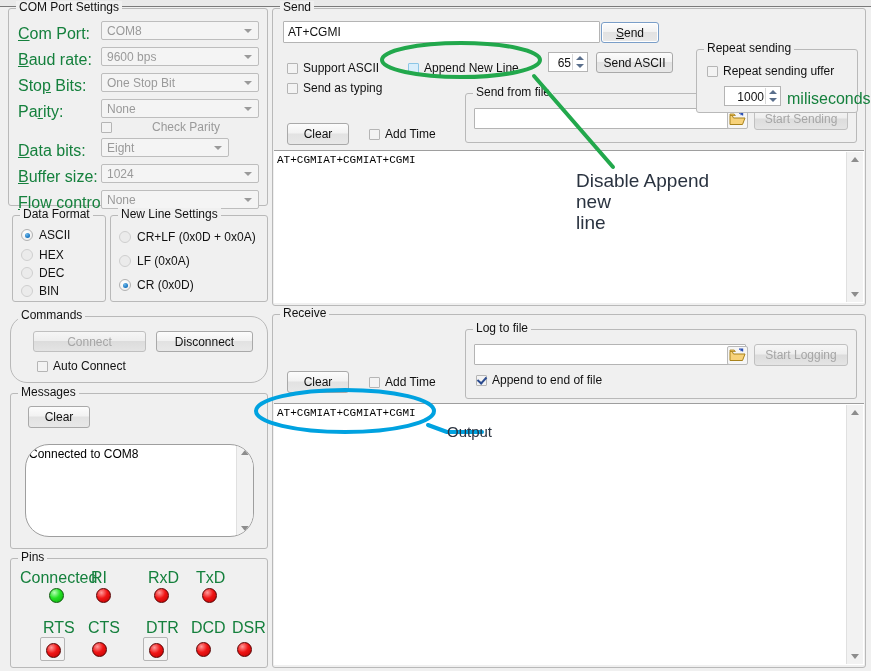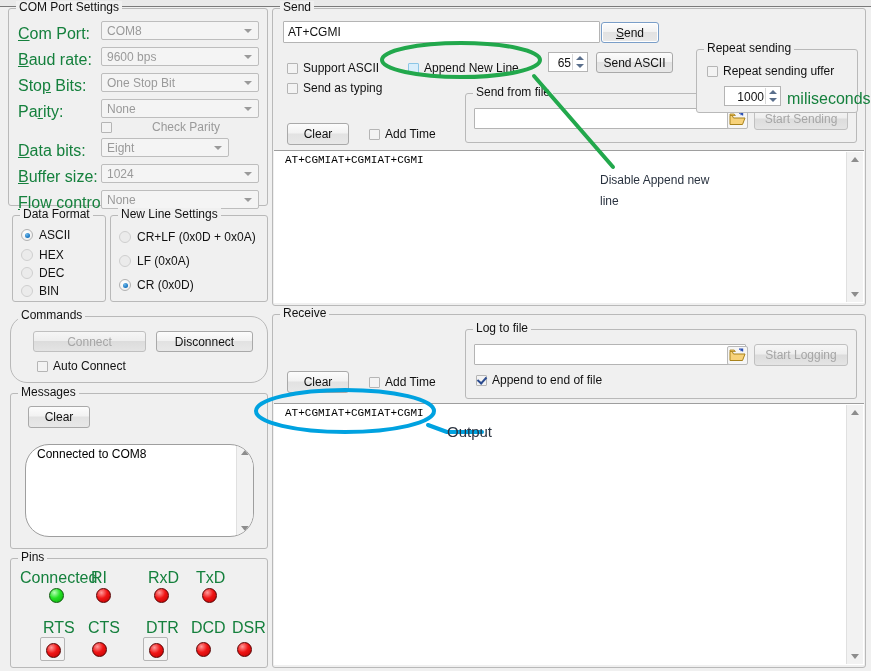--- a/index.html
+++ b/index.html
@@ -91,21 +91,21 @@
   .spin{position:absolute;height:20px;border:1px solid #b4b4b4;background:#fff;box-sizing:border-box;}
   .spin .sv{position:absolute;right:16px;top:3px;font-size:12px;color:#111;}
   .spin .sbtns{position:absolute;right:1px;top:1px;width:13px;height:16px;border-left:1px solid #d8d8d8;}
   .spin .up,.spin .dn{position:absolute;left:3px;width:0;height:0;
     border-left:4px solid transparent;border-right:4px solid transparent;}
   .spin .up{top:2px;border-bottom:4px solid #5a6f8c;}
   .spin .dn{bottom:2px;border-top:4px solid #5a6f8c;}
 
   
   .ta{position:absolute;background:#fff;border:1px solid #9e9e9e;box-sizing:border-box;overflow:hidden;}
-  .ta .content{position:absolute;left:11px;top:2px;right:18px;
+  .ta .content{position:absolute;left:3px;top:2px;right:18px;
     font-family:"Liberation Mono","DejaVu Sans Mono",monospace;font-size:11px;color:#000;
     white-space:pre;line-height:14px;}
   .ta .content.sans{font-family:"Liberation Sans",sans-serif;font-size:12px;}
   .sbar{position:absolute;right:0;top:0;bottom:0;width:16px;background:#f2f2f2;border-left:1px solid #e0e0e0;}
   .sbar .ar{position:absolute;left:4px;width:0;height:0;
     border-left:4px solid transparent;border-right:4px solid transparent;}
   .sbar .up{top:5px;border-bottom:5px solid #8d8d8d;}
   .sbar .dn{bottom:5px;border-top:5px solid #8d8d8d;}
 
   
@@ -405,16 +405,16 @@
 
     <ellipse cx="461" cy="60" rx="79" ry="17" fill="none" stroke="#22a84c" stroke-width="4"></ellipse>
 
     <path d="M534 76 L613 167" fill="none" stroke="#22a84c" stroke-width="4" stroke-linecap="round"></path>
 
     <ellipse cx="345" cy="411" rx="89" ry="21" fill="none" stroke="#00a2e0" stroke-width="4"></ellipse>
 
     <path d="M428 425 L447 432 L482 432" fill="none" stroke="#00a2e0" stroke-width="4" stroke-linecap="round" stroke-linejoin="round"></path>
   </svg>
 
-  <div class="annotext" style="left:600px;top:170px;width:160px;font-size:12px;line-height:21px;">Disable Append new
+  <div class="annotext" style="left:576px;top:170px;width:160px;font-size:19px;line-height:21px;">Disable Append new
 line</div>
   <div class="annotext" style="left:447px;top:423px;font-size:15px;">Output</div>
 </div>
 
 </body></html>

